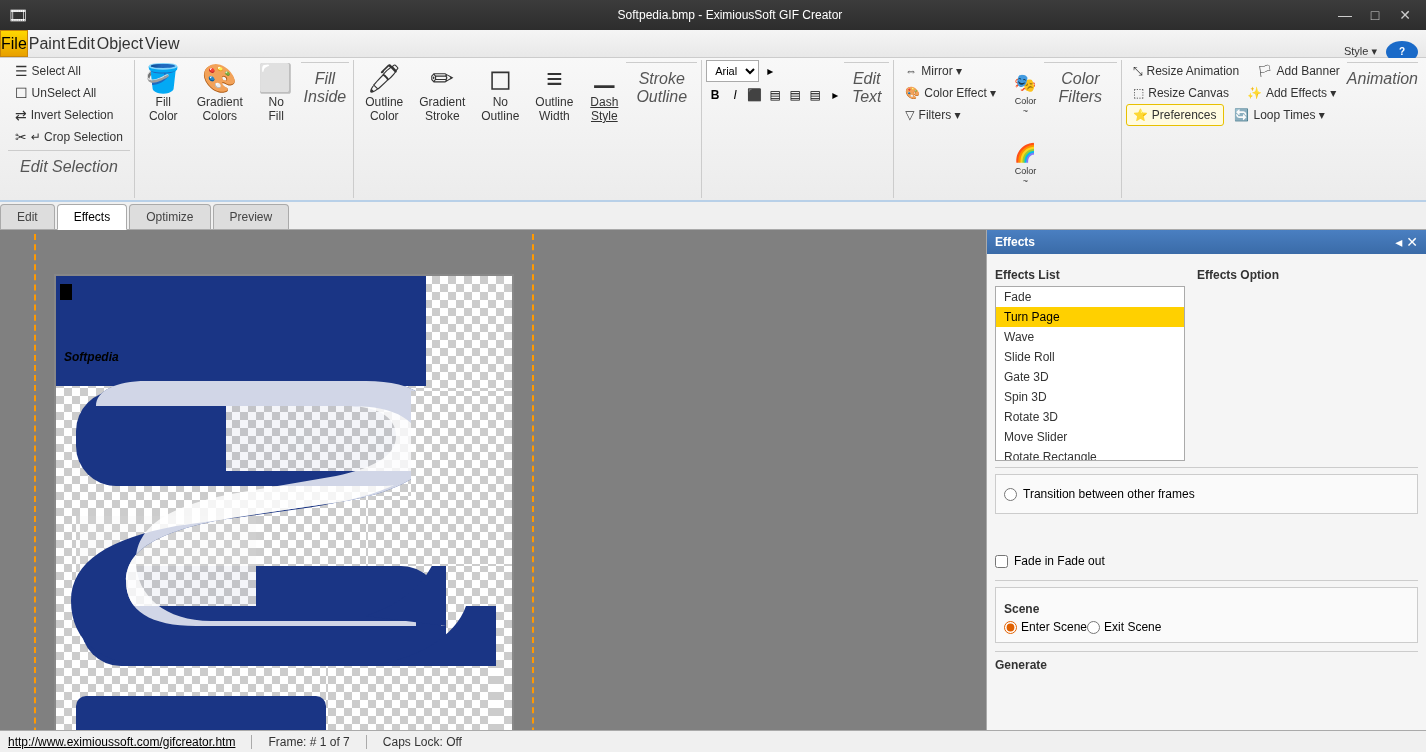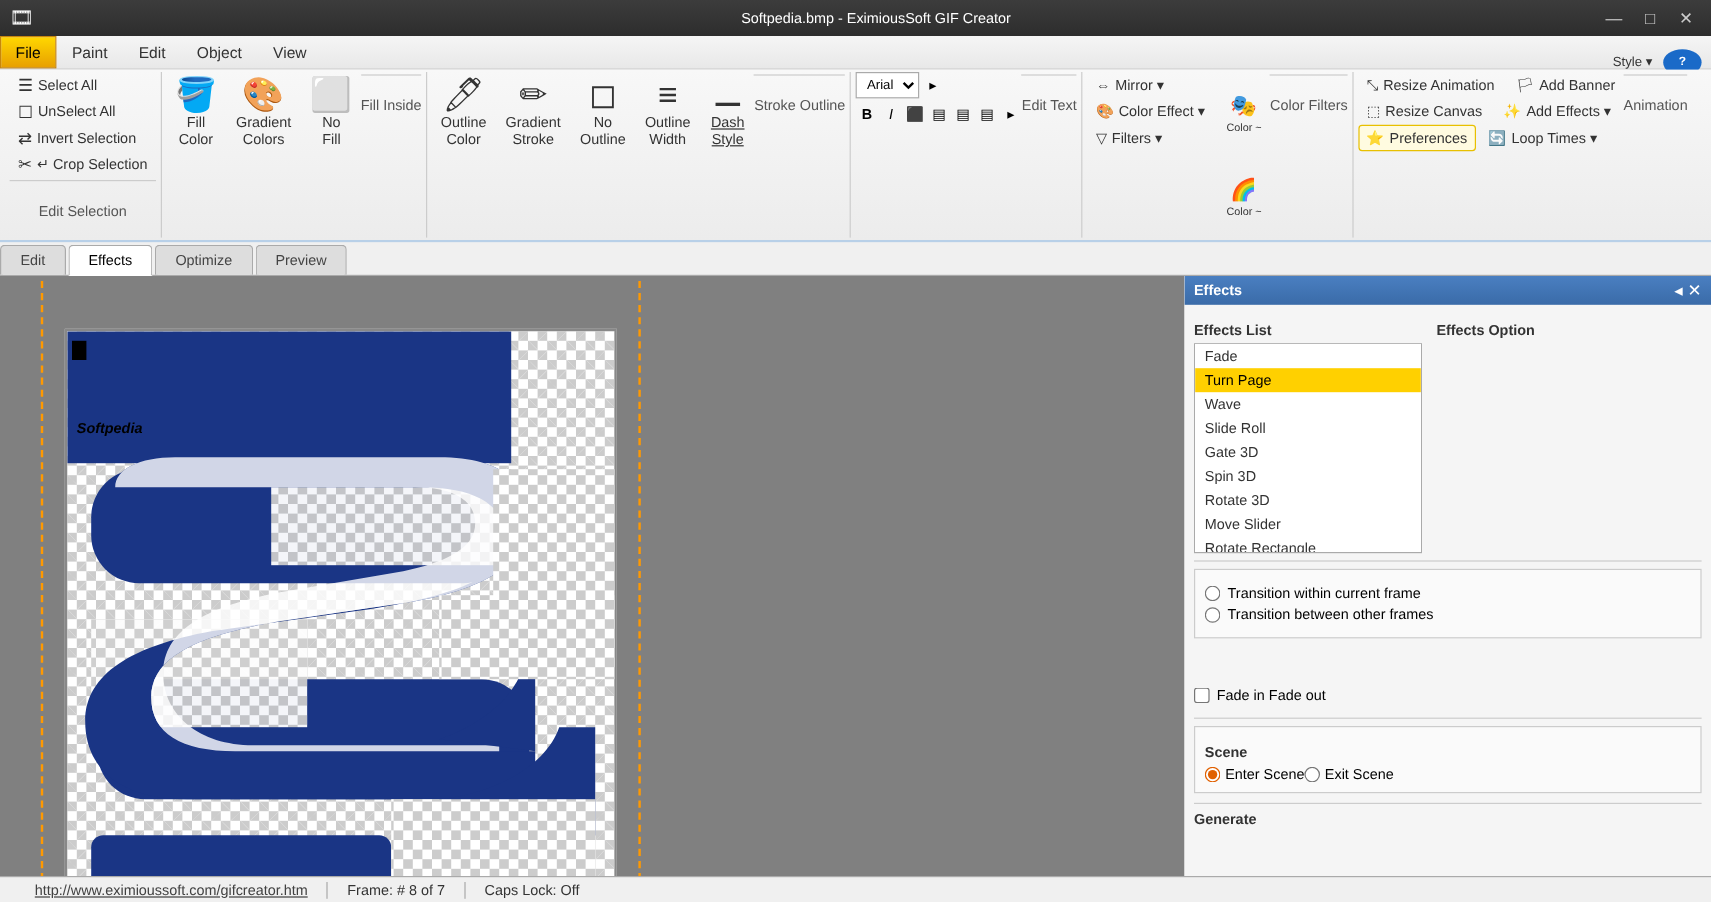--- a/index.html
+++ b/index.html
@@ -25,26 +25,26 @@
 
     
     .menu-bar {
       background: linear-gradient(to bottom, #f5f5f5, #e8e8e8);
       border-bottom: 1px solid #ccc;
       display: flex;
       align-items: stretch;
       height: 28px;
     }
     .menu-item {
-      padding: 4px 12px;
+      padding: 4px 0;
       cursor: pointer;
       display: flex;
       align-items: center;
       color: #333;
-      font-size: 13px;
+      font-size: 16px;
       border: 1px solid transparent;
     }
     .menu-item.active {
       background: linear-gradient(to bottom, #ffd700, #e8a000);
       border-color: #c8860a;
       color: #000;
     }
     .menu-help { margin-left: auto; display: flex; align-items: center; padding: 0 8px; }
 
     
@@ -233,21 +233,21 @@
       background: #f0f0f0;
       border-top: 1px solid #aaa;
       display: flex;
       align-items: center;
       height: 22px;
       padding: 0 8px;
       gap: 16px;
       font-size: 11px;
       color: #333;
     }
-    .status-link { color: #404040; text-decoration: underline; cursor: pointer; margin-left: 21px; }
+    .status-link { color: #000000; text-decoration: underline; cursor: pointer; }
     .status-sep { width: 1px; background: #aaa; height: 14px; }
 
     
     ::-webkit-scrollbar { width: 14px; height: 14px; }
     ::-webkit-scrollbar-track { background: #f0f0f0; }
     ::-webkit-scrollbar-thumb { background: #b0b0b0; border: 1px solid #888; }
 
     
     .ribbon-section {
       display: flex;
@@ -255,26 +255,27 @@
       border-right: 1px solid #ccc;
       padding: 0 4px;
     }
     .ribbon-section-inner {
       display: flex;
       flex-direction: column;
     }
     .ribbon-top-row { display: flex; align-items: center; gap: 2px; }
     .ribbon-bottom-row { display: flex; align-items: center; gap: 2px; }
     .ribbon-section-label {
-      font-size: 12px;
+      font-size: 16px;
       color: #555;
       text-align: center;
       border-top: 1px solid #ccc;
-      padding-top: 18px;
+      padding-top: 7px;
       margin-top: 2px;
+      font-style: italic;
     }
 
     
     .fmt-btn {
       width: 18px; height: 18px; border: 1px solid transparent;
       cursor: pointer; display: flex; align-items: center; justify-content: center;
       font-size: 12px; background: transparent; border-radius: 2px;
     }
 
     .ribbon-dropdown {
@@ -678,24 +679,20 @@
         </div>
         <div class="effects-right-col">
           <div class="panel-section-title">Effects Option</div>
         </div>
       </div>
 
       <hr class="panel-separator">
 
       <div class="transition-style-box">
         <div class="radio-group">
-          <input type="radio" name="transition" id="tr1" style="">
-          <label for="tr1">Transition within current frame</label>
-        </div>
-        <div class="radio-group">
           <input type="radio" name="transition" id="tr2" style="">
           <label for="tr2">Transition between other frames</label>
         </div>
       </div>
 
       <div style="display:flex;gap:16px;align-items:flex-start;margin:8px 0;">
         <div style="padding-top:28px;">
           <div class="checkbox-row">
             <input type="checkbox" id="fio" style="">
             <label for="fio">Fade in Fade out</label>
@@ -725,16 +722,16 @@
         <div class="panel-section-title">Generate</div>
 
       </div>
     </div>
   </div>
 </div>
 
 <div class="status-bar">
   <span class="status-link">http://www.eximioussoft.com/gifcreator.htm</span>
   <div class="status-sep"></div>
-  <span>Frame: # 8 of 7</span>
+  <span>Frame: # 1 of 7</span>
   <div class="status-sep"></div>
   <span>Caps Lock: Off</span>
 </div>
 
 </body></html>

